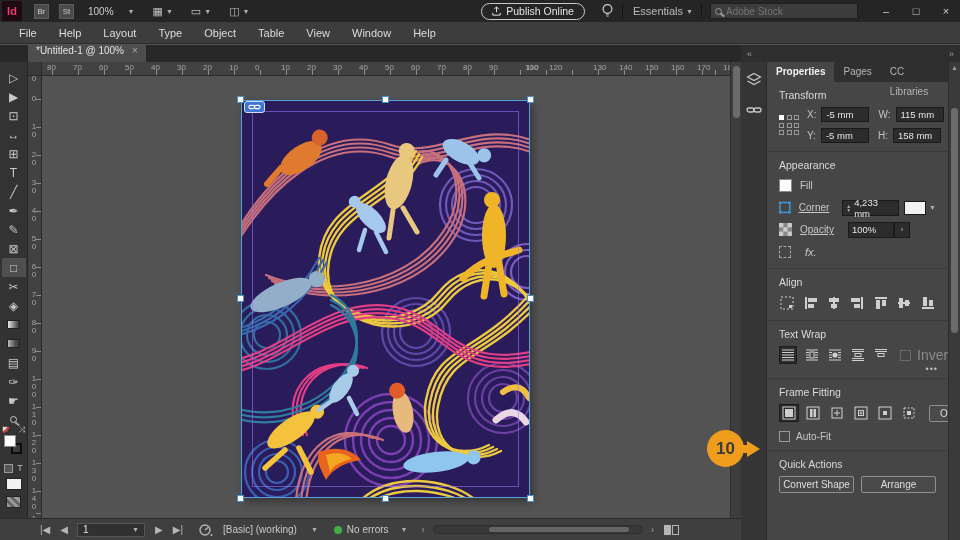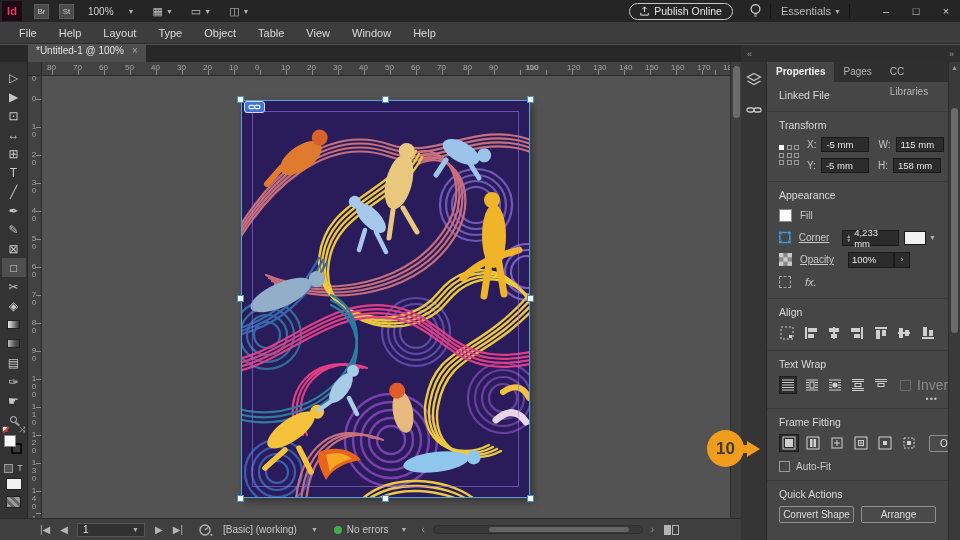--- a/index.html
+++ b/index.html
@@ -186,20 +186,24 @@
     <svg width="13" height="16" viewBox="0 0 13 16">
       <circle cx="6.5" cy="6" r="4.4" fill="none" stroke="#cfcfcf" stroke-width="1.2"></circle>
       <path d="M5 11 h3 M5.4 13 h2.2" stroke="#cfcfcf" stroke-width="1.2"></path>
     </svg>
     <div class="vsep"></div>
     <div class="bargroup" style="margin-left:2px">
       <span>Essentials</span>
       <span class="chev">▼</span>
     </div>
     <div class="vsep"></div>
+    <div class="searchbox">
+      <span class="mag"></span>
+      <input type="text" placeholder="Adobe Stock" style="">
+    </div>
     <div class="winbtns">
       <div class="winbtn">–</div>
       <div class="winbtn">□</div>
       <div class="winbtn">×</div>
     </div>
   </div>
 
   <div class="abs menubar" id="menubar">
       <span class="menuitem">File</span>
       <span class="menuitem">Help</span>
@@ -238,21 +242,21 @@
       <span style="left:265px">20</span>
       <span style="left:291px">30</span>
       <span style="left:317px">40</span>
       <span style="left:343px">50</span>
       <span style="left:369px">60</span>
       <span style="left:395px">70</span>
       <span style="left:421px">80</span>
       <span style="left:447px">90</span>
       <span style="left:483px">100</span>
       <span style="left:484px">110</span>
-      <span style="left:525px">120</span>
+      <span style="left:507px">120</span>
       <span style="left:551px">130</span>
       <span style="left:577px">140</span>
       <span style="left:603px">150</span>
       <span style="left:629px">160</span>
       <span style="left:655px">170</span>
       <span style="left:681px">180</span>
     </div>
   <div class="abs vruler" id="vruler">
       <span style="top:-9px">1
 0</span>
@@ -531,23 +535,20 @@
     </svg>
   </div>
 
   <div class="abs panel">
     <div class="ptabs" id="ptabs">
         <div class="ptab active">Properties</div>
         <div class="ptab">Pages</div>
         <div class="ptab">CC Libraries</div>
       </div>
 
-    <div class="psection" style="padding-bottom:10px">
-      <div class="ptitle" style="margin-bottom:0">Linked File</div>
-    </div>
 
     <div class="psection">
       <div class="ptitle">Transform</div>
       <div style="display:flex; align-items:center">
         <div class="refgrid">
           <div class="refcell sel"></div>
             <div class="refcell"></div>
             <div class="refcell"></div>
           <div class="refcell"></div>
             <div class="refcell"></div>

